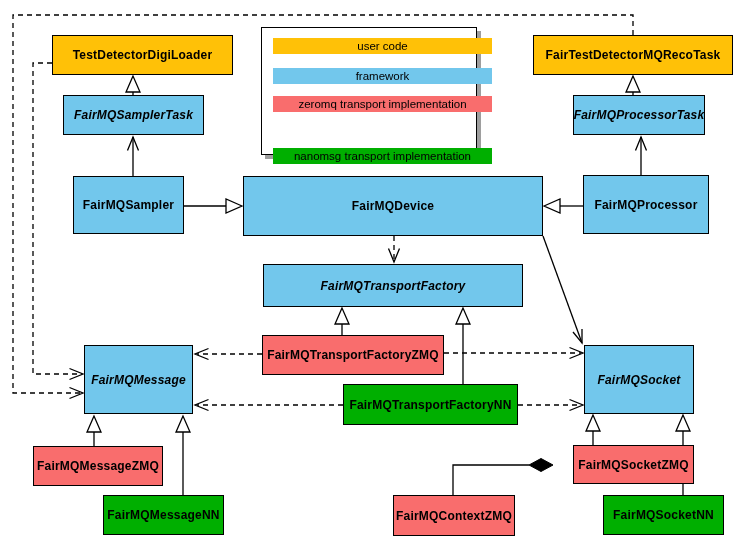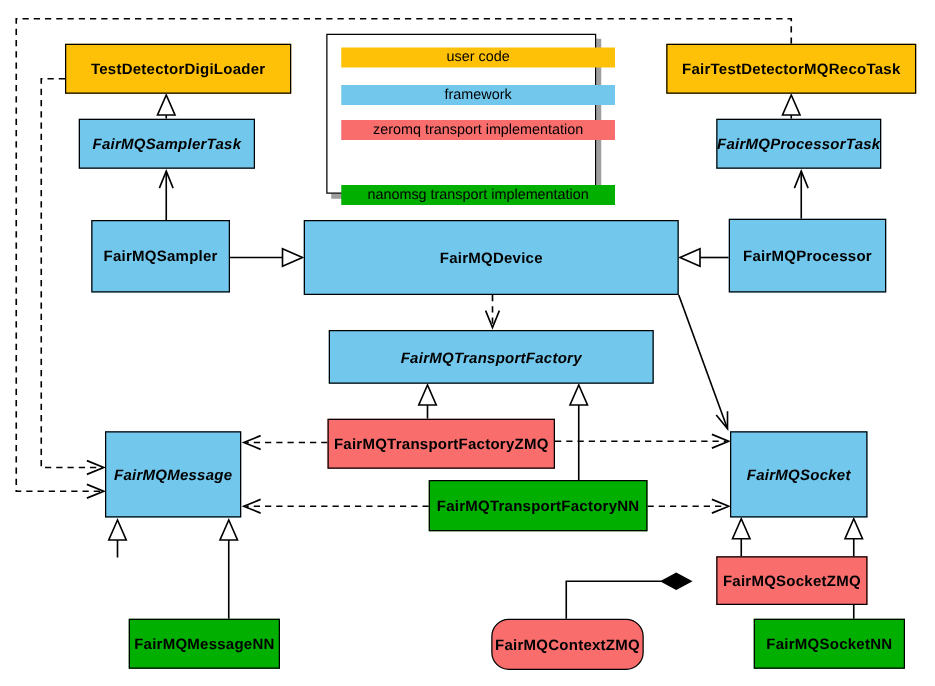--- a/index.html
+++ b/index.html
@@ -159,19 +159,20 @@
   <div class="node" style="left: 583px; top: 175px; width: 126px; height: 59px; background: rgb(114, 199, 236);">FairMQProcessor</div>
 
   <div class="node abstract" style="left: 263px; top: 264px; width: 260px; height: 43px; background: rgb(114, 199, 236);">FairMQTransportFactory</div>
 
   <div class="node" style="left: 262px; top: 335px; width: 182px; height: 40px; background: rgb(249, 109, 109);">FairMQTransportFactoryZMQ</div>
   <div class="node" style="left: 343px; top: 384px; width: 175px; height: 41px; background: rgb(0, 175, 0);">FairMQTransportFactoryNN</div>
 
   <div class="node abstract" style="left: 84px; top: 345px; width: 109px; height: 69px; background: rgb(114, 199, 236);">FairMQMessage</div>
   <div class="node abstract" style="left: 584px; top: 345px; width: 110px; height: 69px; background: rgb(114, 199, 236);">FairMQSocket</div>
 
+  <div class="node" style="left: 33px; top: 446px; width: 130px; height: 40px; background: rgb(249, 109, 109);">FairMQMessageZMQ</div>
   <div class="node" style="left: 103px; top: 495px; width: 121px; height: 40px; background: rgb(0, 175, 0);">FairMQMessageNN</div>
 
-  <div class="node" style="left: 393px; top: 495px; width: 122px; height: 41px; background: rgb(249, 109, 109); border-radius: 14px;">FairMQContextZMQ</div>
+  <div class="node" style="left: 393px; top: 495px; width: 122px; height: 41px; background: rgb(249, 109, 109);">FairMQContextZMQ</div>
   <div class="node" style="left: 553px; top: 445px; width: 121px; height: 39px; background: rgb(249, 109, 109); margin-left: 20px;">FairMQSocketZMQ</div>
   <div class="node" style="left: 603px; top: 495px; width: 121px; height: 40px; background: rgb(0, 175, 0);">FairMQSocketNN</div>
 
 </div>
 
 </body></html>

